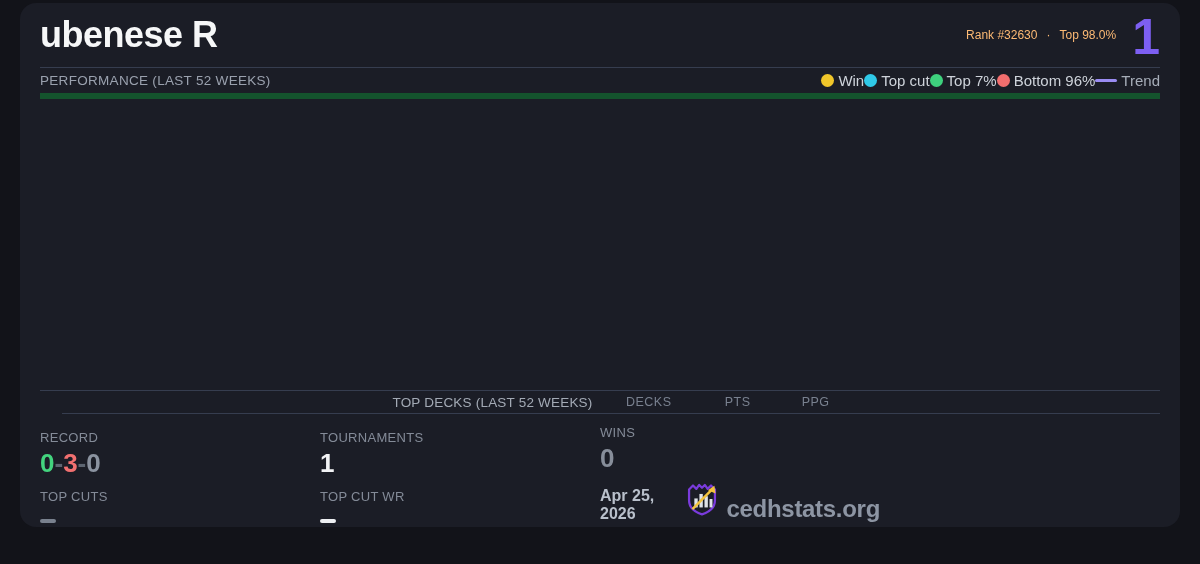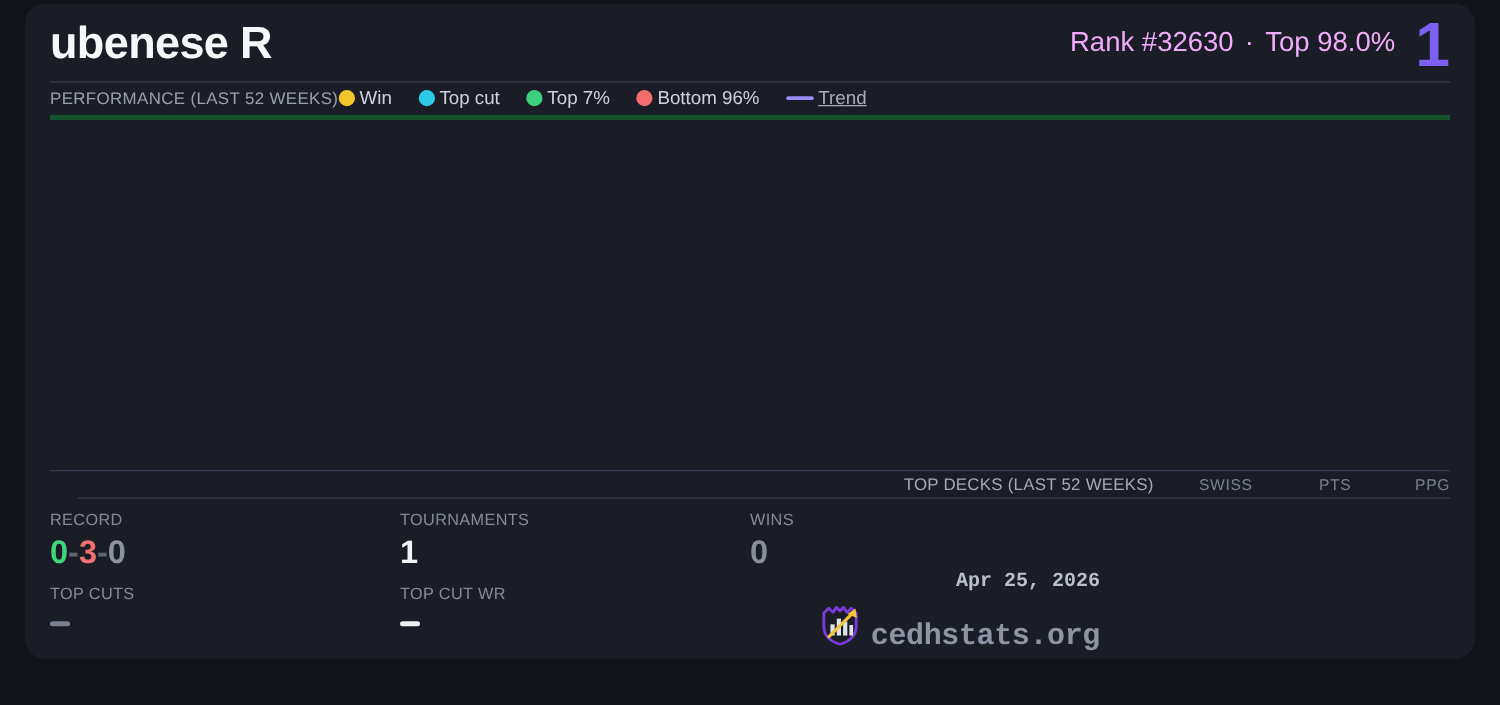--- a/index.html
+++ b/index.html
@@ -42,55 +42,56 @@
   }
   .header-right {
     display: flex;
     align-items: center;
     gap: 16px;
   }
   .rank-line {
     display: flex;
     align-items: center;
     gap: 9px;
-    font-size: 22px;
-    color: #f0abfc;
+    font-size: 12px;
+    color: #fdba74;
   }
   .count-badge {
     font-size: 50px;
     font-weight: 700;
     line-height: 1;
     position: relative;
     top: 2px;
   }
   
   .perf-row {
     height: 31px;
-    border-bottom: 4px solid #14532d;
-    display: flex;
-    align-items: center;
+    border-bottom: 6px solid #14532d;
+    display: flex;
+    align-items: center;
+    justify-content: space-between;
   }
   .section-title {
     font-size: 13.5px;
     color: #9aa1ae;
     letter-spacing: 0.3px;
   }
   .legend {
     display: flex;
     align-items: center;
-    gap: 21px;
+    gap: 0;
   }
   .legend-item {
     display: flex;
     align-items: center;
     gap: 4px;
     font-size: 15px;
     color: #ced3da;
   }
-  .legend-item.trend { color: #a6adb8; text-decoration: underline; }
+  .legend-item.trend { color: #a6adb8; }
   .legend-dot {
     width: 13px; height: 13px;
     border-radius: 50%;
     display: inline-block;
   }
   .legend-line {
     width: 22px; height: 3px;
     border-radius: 2px;
     display: inline-block;
     font-size: 0;
@@ -101,21 +102,21 @@
   .chart-area {
     height: 292px;
     border-bottom: 1px solid #363d4f;
   }
   
   .decks-row {
     height: 23px;
     border-bottom: 1px solid #363d4f;
     display: flex;
     align-items: center;
-    justify-content: flex-end;
+    justify-content: center;
     margin-left: 22px;
   }
   .decks-title {
     font-size: 13.5px;
     color: #a3aab5;
     letter-spacing: 0.2px;
   }
   .decks-cols {
     display: flex;
     align-items: center;
@@ -126,20 +127,21 @@
     letter-spacing: 0.5px;
     width: 79px;
     text-align: right;
   }
   
   .stats {
     flex: 1;
     display: flex;
     padding-top: 9px;
     padding-bottom: 4px;
+    align-items: flex-end;
   }
   .stat-col {
     width: 25%;
     display: flex;
     flex-direction: column;
   }
   .stat-label {
     font-size: 13px;
     color: #848b98;
     letter-spacing: 0.3px;
@@ -157,23 +159,21 @@
     width: 16px; height: 4px;
     border-radius: 2px;
     font-size: 0;
     overflow: hidden;
     color: transparent;
   }
   
   .col-footer {
     margin-top: auto;
     display: flex;
-    flex-direction: column;
     align-items: flex-end;
-    font-family: Liberation Mono, monospace;
   }
   .footer-date {
     font-size: 16px;
     font-weight: 600;
     color: #b9c0cb;
   }
   .brand-row {
     margin-top: 2px;
     display: flex;
     align-items: center;
@@ -229,21 +229,21 @@
           <span>Trend</span>
         </div>
       </div>
     </div>
 
     <div class="chart-area"></div>
 
     <div class="decks-row">
       <div class="decks-title">TOP DECKS (LAST 52 WEEKS)</div>
       <div class="decks-cols">
-        <span class="decks-col">SWISS</span>
+        <span class="decks-col">DECKS</span>
         <span class="decks-col">PTS</span>
         <span class="decks-col">PPG</span>
       </div>
     </div>
 
     <div class="stats">
 
       <div class="stat-col">
         <div class="stat-label">RECORD</div>
         <div class="stat-value">

